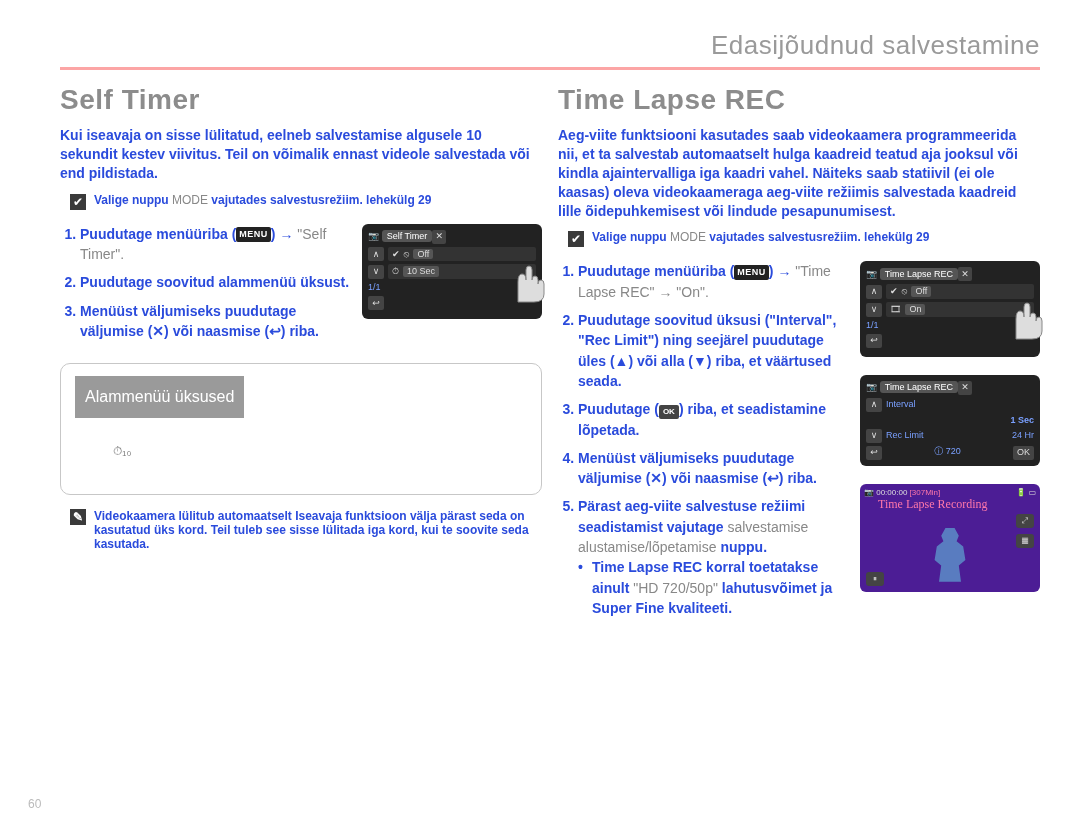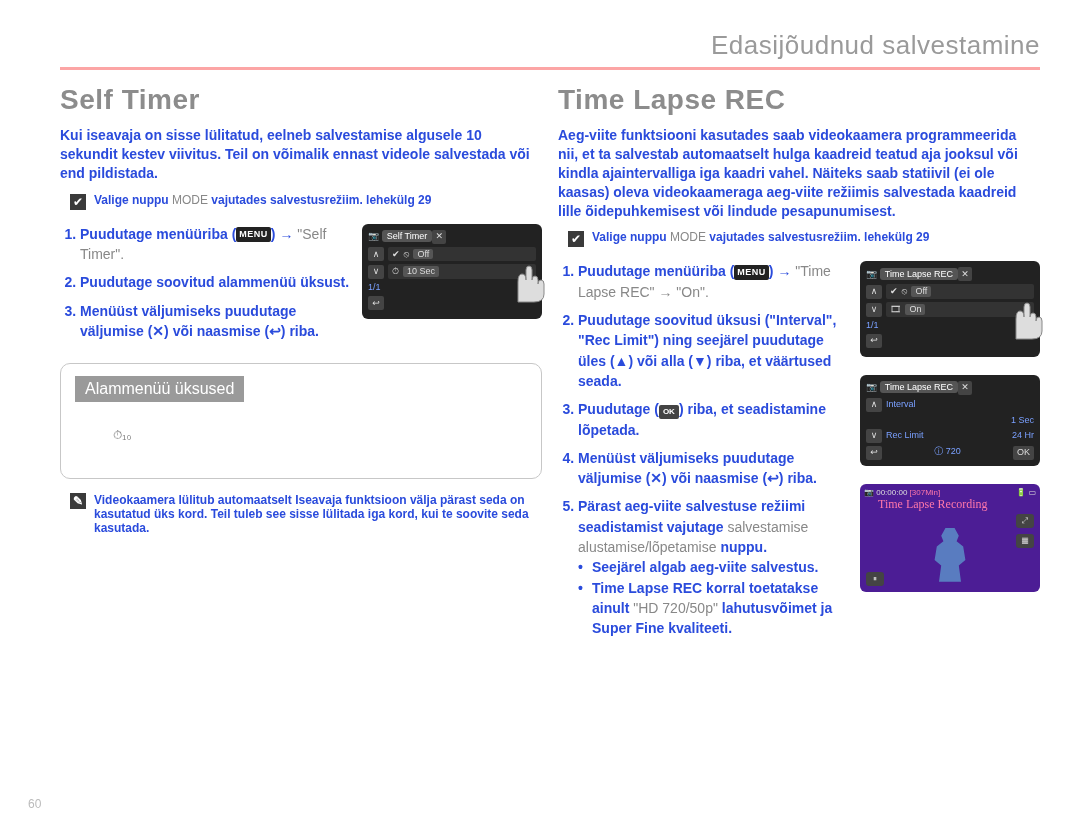--- a/index.html
+++ b/index.html
@@ -128,21 +128,21 @@
   .subbox {
     border: 1px solid #c7c7c7;
     border-radius: 10px;
     padding: 12px 14px 36px 14px;
     margin: 8px 0 14px 0;
   }
   .subbox .hdr {
     display:inline-block;
     background:#9a9a9a;
     color:#fff;
-    padding: 4px 10px;
+    padding: 12px 10px;
     font-size: 16px;
     font-weight: 400;
     margin-bottom: 26px;
   }
   .subbox .timericon { color:#777; font-size:12px; padding-left:38px; }
   .note {
     display:flex; gap:8px; font-size:12px; color:#2a4bdc; font-weight:700;
     margin-left:10px;
   }
   .note .nbox {
@@ -249,21 +249,20 @@
           <li>
             <span>Puudutage menüüriba </span>(<span class="badge">MENU</span>) → <span class="sub">"Time Lapse REC" → "On".</span>
           </li>
           <li>Puudutage soovitud üksusi ("Interval", "Rec Limit") ning seejärel puudutage üles (▲) või alla (▼) riba, et väärtused seada.</li>
           <li>
             <span>Puudutage (</span><span class="ok">OK</span><span>) riba, et seadistamine lõpetada.</span>
           </li>
           <li>Menüüst väljumiseks puudutage väljumise (✕) või naasmise (↩) riba.</li>
           <li>
             <span>Pärast aeg-viite salvestuse režiimi seadistamist vajutage </span><span class="sub">salvestamise alustamise/lõpetamise</span><span> nuppu.</span>
-            <span class="bullet">Seejärel algab aeg-viite salvestus.</span>
             <span class="bullet">
               <span>Time Lapse REC korral toetatakse ainult </span><span class="sub">"HD 720/50p"</span><span> lahutusvõimet ja Super Fine kvaliteeti.</span>
             </span>
           </li>
         </ol>
       </div>
 
       <div class="imgcol">
         <div class="camwrap">
           <div class="cam">
@@ -300,21 +299,21 @@
 
         <div class="cam">
           <div class="title">
               <span>📷 <span class="t">Time Lapse REC</span></span>
               <span class="x">✕</span>
             </div>
           <div class="row">
               <span class="btn">∧</span>
               <span class="blue">Interval</span>
             </div>
-          <div class="row" style="justify-content:flex-end;">
+          <div class="row" style="justify-content:flex-end;font-weight:bold;">
               <span class="blue">1   Sec</span>
             </div>
           <div class="row">
               <span class="btn">∨</span>
               <span class="blue">Rec Limit</span>
               <span style="margin-left:auto" class="blue">24  Hr</span>
             </div>
           <div class="bot">
               <span class="btn">↩</span>
               <span class="blue">ⓘ 720</span>

